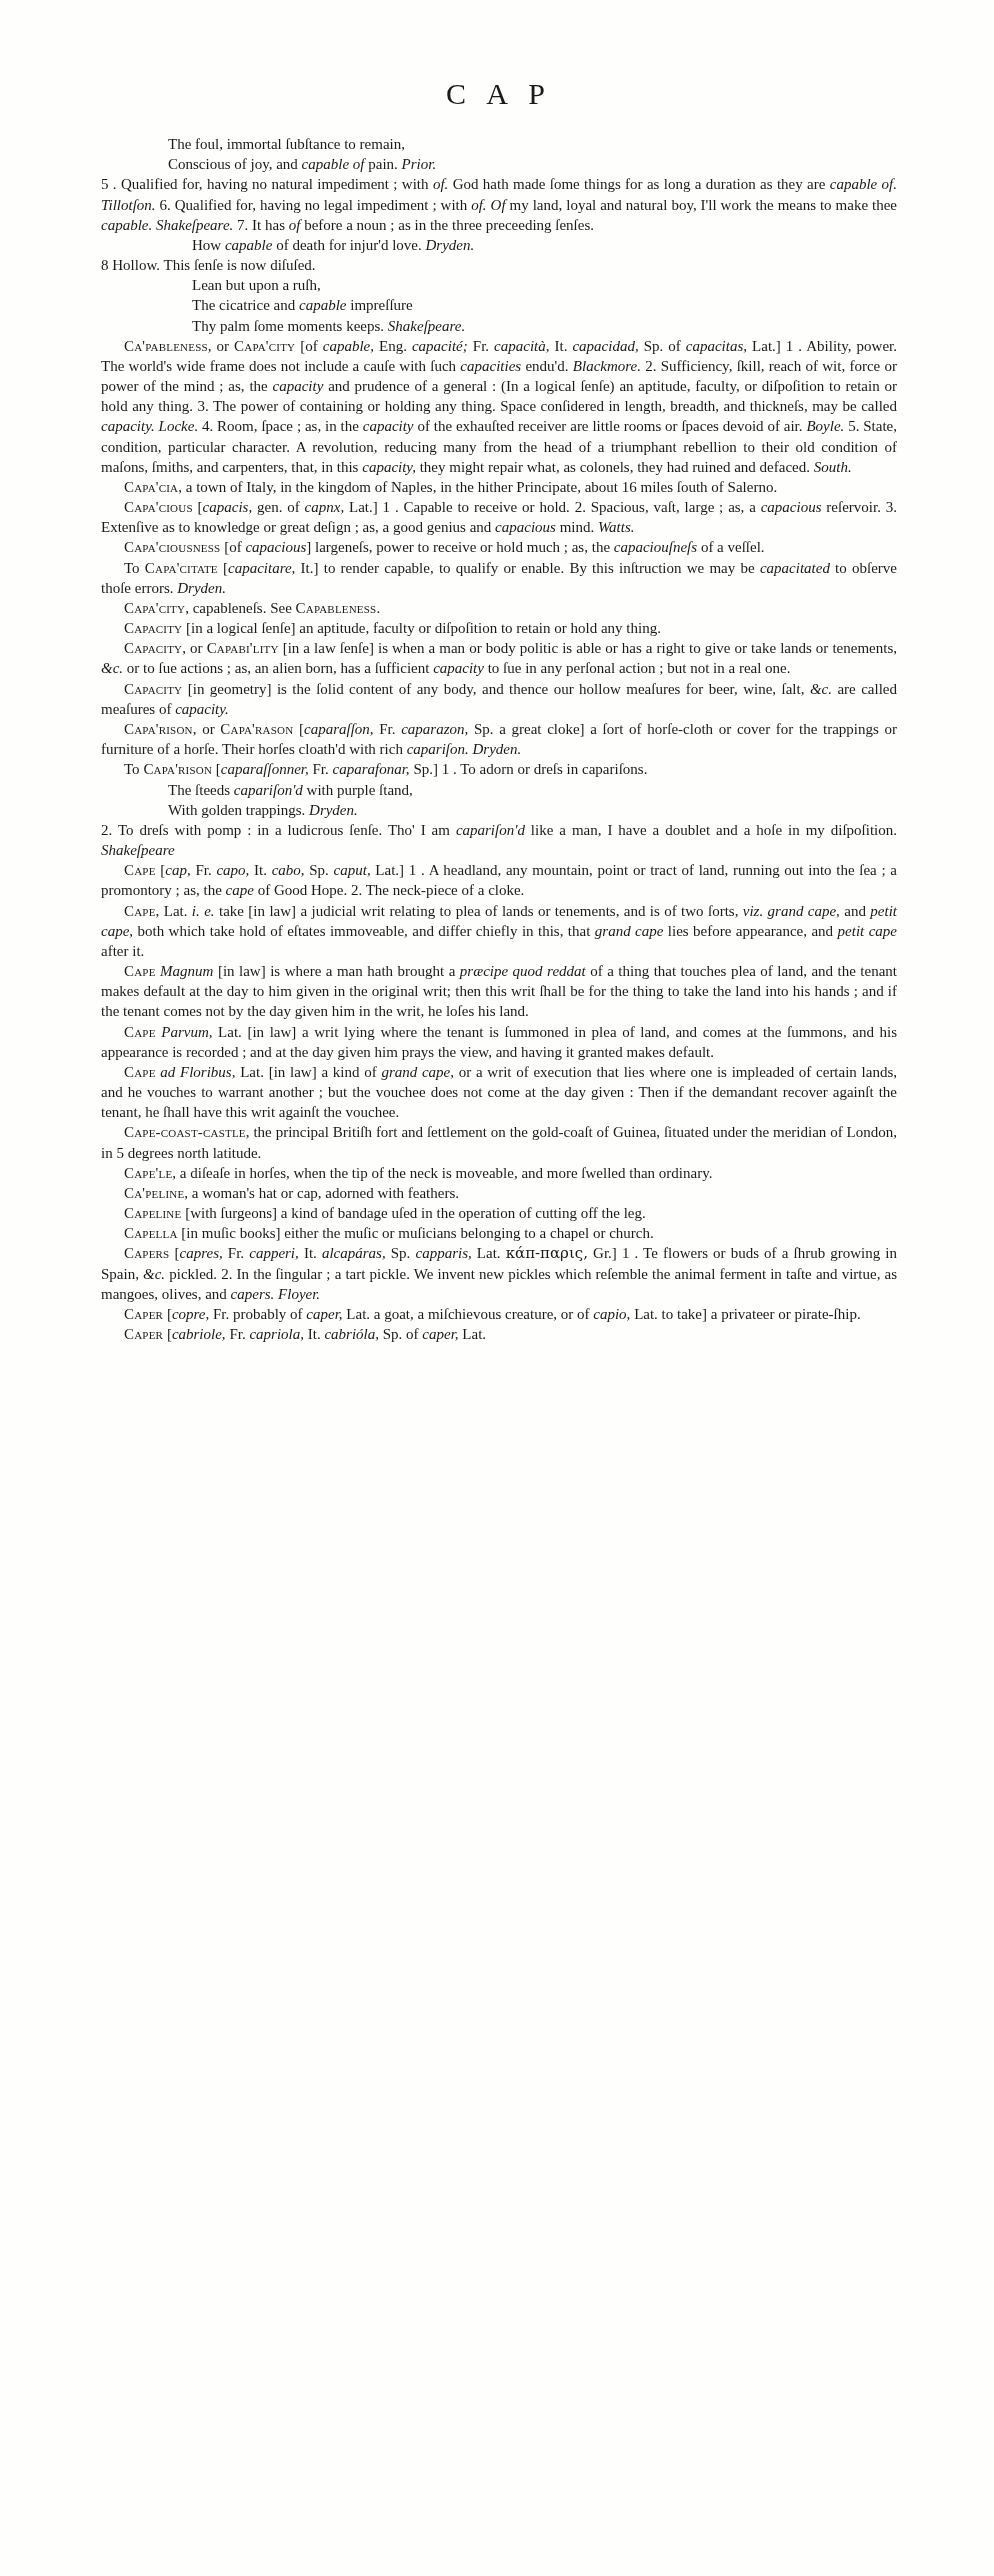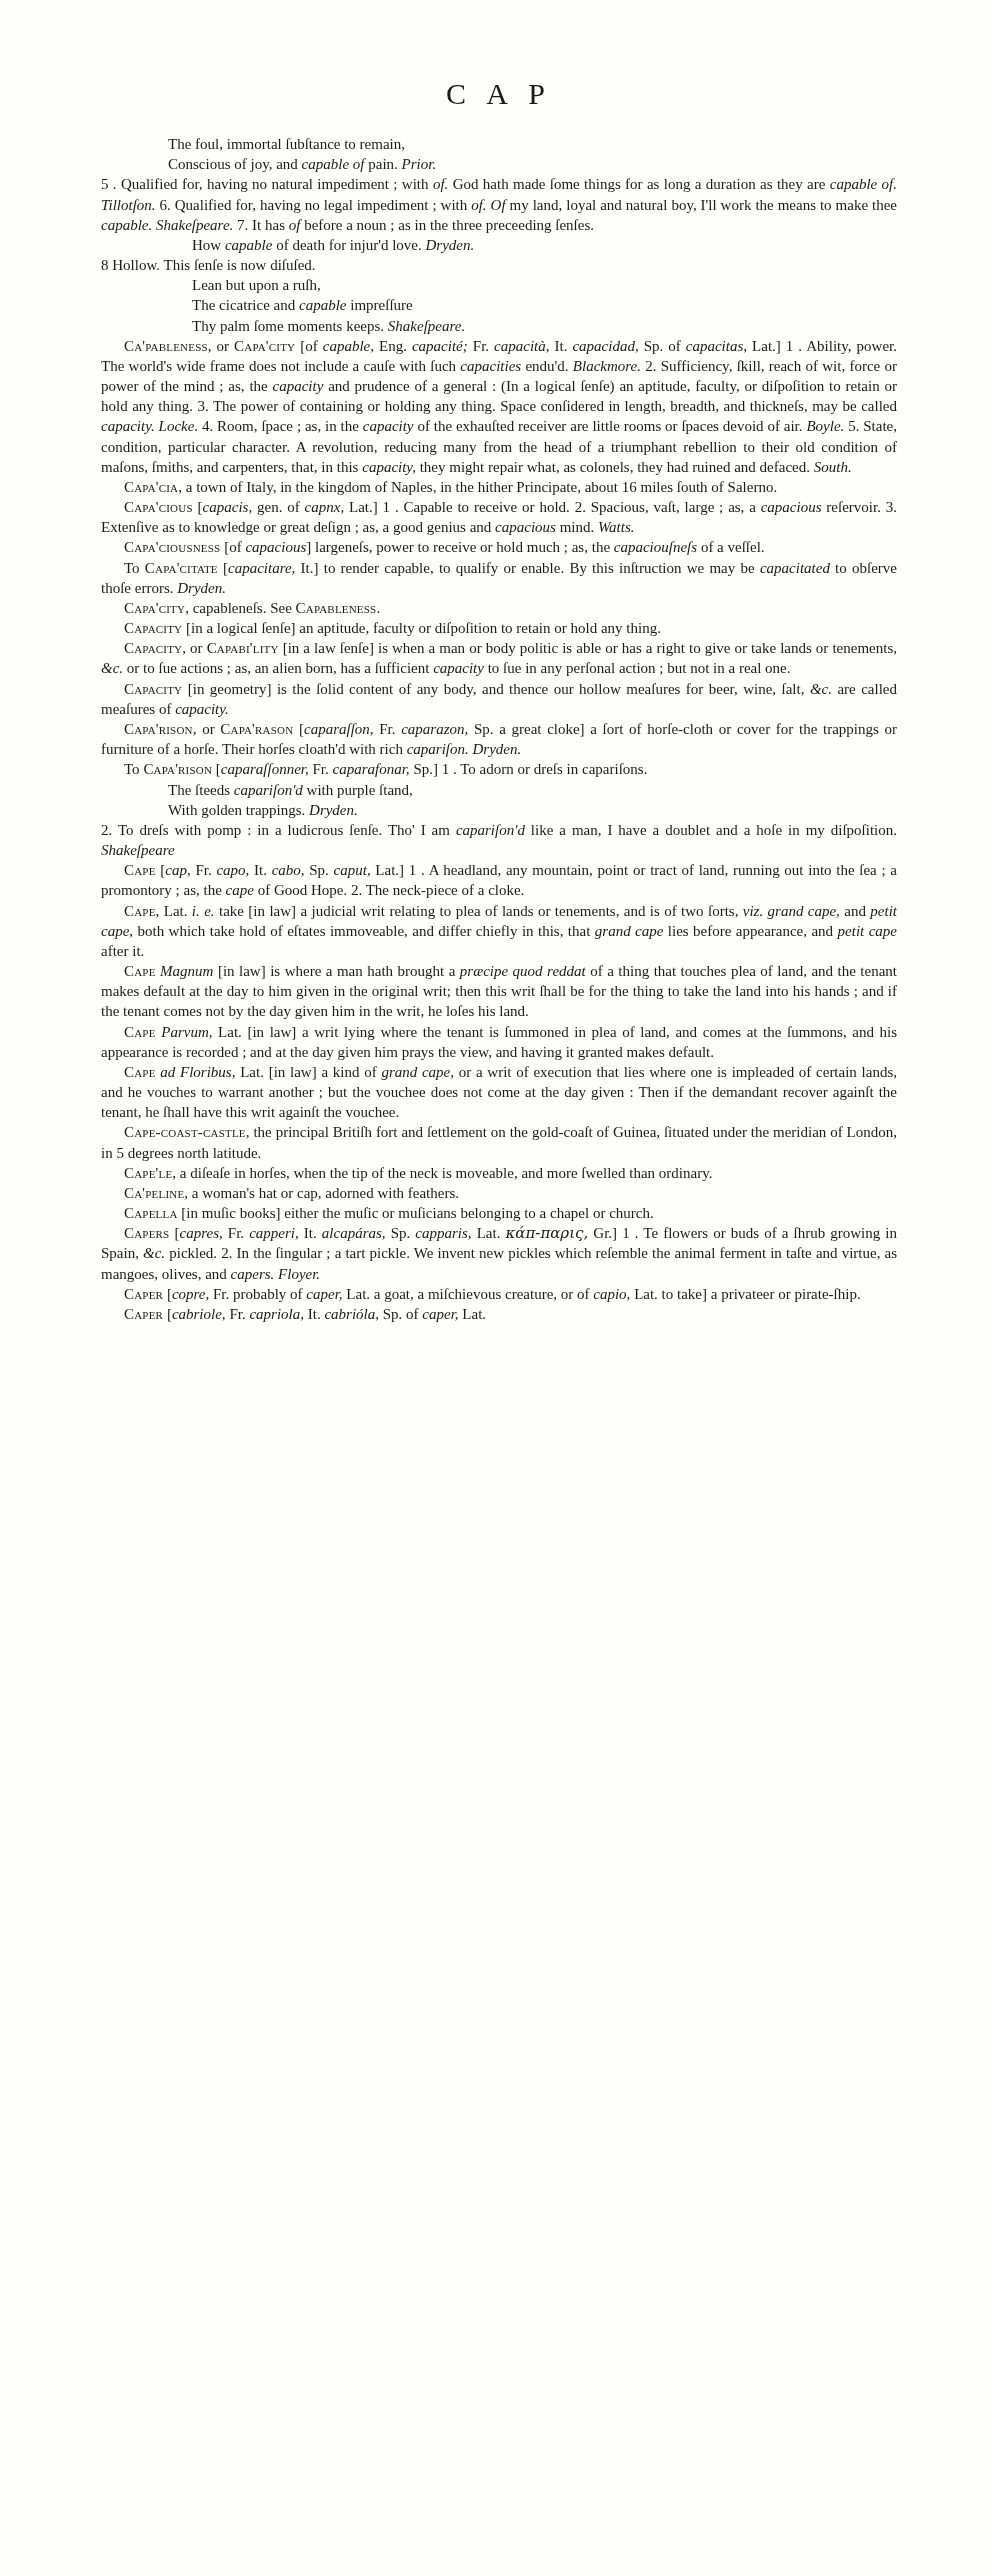--- a/index.html
+++ b/index.html
@@ -62,21 +62,20 @@
   }
   p.verse.narrow {
     padding-left: 91px;
   }
   .sc {
     font-variant: small-caps;
     letter-spacing: 0.2px;
   }
   .gk {
     font-family: "DejaVu Serif", serif;
-    font-style: italic;
   }
 </style>
 </head>
 <body>
 
 <div class="page">
   <div class="sheet">
     <div class="content">
 
       <h1 class="headword">C A P</h1>
@@ -113,20 +112,21 @@
 
         <p class="e noindent"><span>2. To dreſs with pomp : in a ludicrous ſenſe.   Tho' I am <i>capariſon'd</i> like a man, I have a doublet and a hoſe in my diſpoſition.  <i>Shakeſpeare</i></span></p>
         <p class="e"><span><span class="sc">Cape</span> [<i>cap,</i> Fr. <i>capo,</i> It. <i>cabo,</i> Sp. <i>caput,</i> Lat.]  1 . A headland, any mountain, point or tract of land, running out into the ſea ;  a promontory ;  as, the <i>cape</i> of Good Hope.   2.  The neck-piece of a cloke.</span></p>
         <p class="e"><span><span class="sc">Cape</span>, Lat. <i>i. e.</i> take [in law] a judicial writ relating to plea of lands or tenements, and is of two ſorts, <i>viz. grand cape,</i> and <i>petit cape,</i> both which take hold of eſtates immoveable, and differ chiefly in this, that <i>grand cape</i> lies before appearance,  and <i>petit cape</i> after it.</span></p>
         <p class="e"><span><span class="sc">Cape</span> <i>Magnum</i> [in law] is where a man hath brought a <i>præcipe quod reddat</i> of a thing that touches plea of land, and the tenant makes default at the day to him given in the original writ; then this writ ſhall be for the thing to take the land into his hands ; and if the tenant comes not by the day given him in the writ, he loſes his land.</span></p>
         <p class="e"><span><span class="sc">Cape</span> <i>Parvum,</i> Lat. [in law] a writ lying where the tenant is ſummoned in plea of land, and comes at the ſummons, and his appearance is recorded ; and at the day given him prays the view, and having it granted makes default.</span></p>
         <p class="e"><span><span class="sc">Cape</span> <i>ad Floribus,</i> Lat. [in law] a kind of <i>grand cape,</i> or a writ of execution that lies where one is impleaded of certain lands, and he vouches to warrant another ; but the vouchee does not come at the day given : Then if the demandant recover againſt the tenant, he ſhall have this writ againſt the vouchee.</span></p>
         <p class="e"><span><span class="sc">Cape-coast-castle</span>, the principal Britiſh fort and ſettlement on the gold-coaſt of Guinea, ſituated under the meridian of London, in 5 degrees north latitude.</span></p>
         <p class="e"><span><span class="sc">Cape'le</span>, a diſeaſe in horſes, when the tip of the neck is moveable, and more ſwelled than ordinary.</span></p>
         <p class="e"><span><span class="sc">Ca'peline</span>, a woman's hat or cap, adorned with feathers.</span></p>
+        <p class="e"><span><span class="sc">Capeline</span> [with ſurgeons] a kind of bandage uſed in the operation of cutting off the leg.</span></p>
         <p class="e"><span><span class="sc">Capella</span> [in muſic books] either the muſic or muſicians belonging to a chapel or church.</span></p>
         <p class="e"><span><span class="sc">Capers</span> [<i>capres,</i> Fr. <i>capperi,</i> It. <i>alcapáras,</i> Sp. <i>capparis,</i> Lat. <span class="gk">κάπ-παρις,</span> Gr.]  1 . Te flowers or buds of a ſhrub growing in Spain, <i>&amp;c.</i> pickled.   2. In the ſingular ; a tart pickle.    We invent new pickles which reſemble the animal ferment in taſte and virtue, as mangoes, olives, and <i>capers. Floyer.</i></span></p>
         <p class="e"><span><span class="sc">Caper</span> [<i>copre,</i> Fr. probably of <i>caper,</i> Lat. a goat, a miſchievous creature, or of <i>capio,</i> Lat. to take] a privateer or pirate-ſhip.</span></p>
         <p class="e"><span><span class="sc">Caper</span> [<i>cabriole,</i> Fr.  <i>capriola,</i> It. <i>cabrióla,</i> Sp. of <i>caper,</i> Lat.</span></p>
 
       </div>
     </div>
 
   </div>
 </div>

